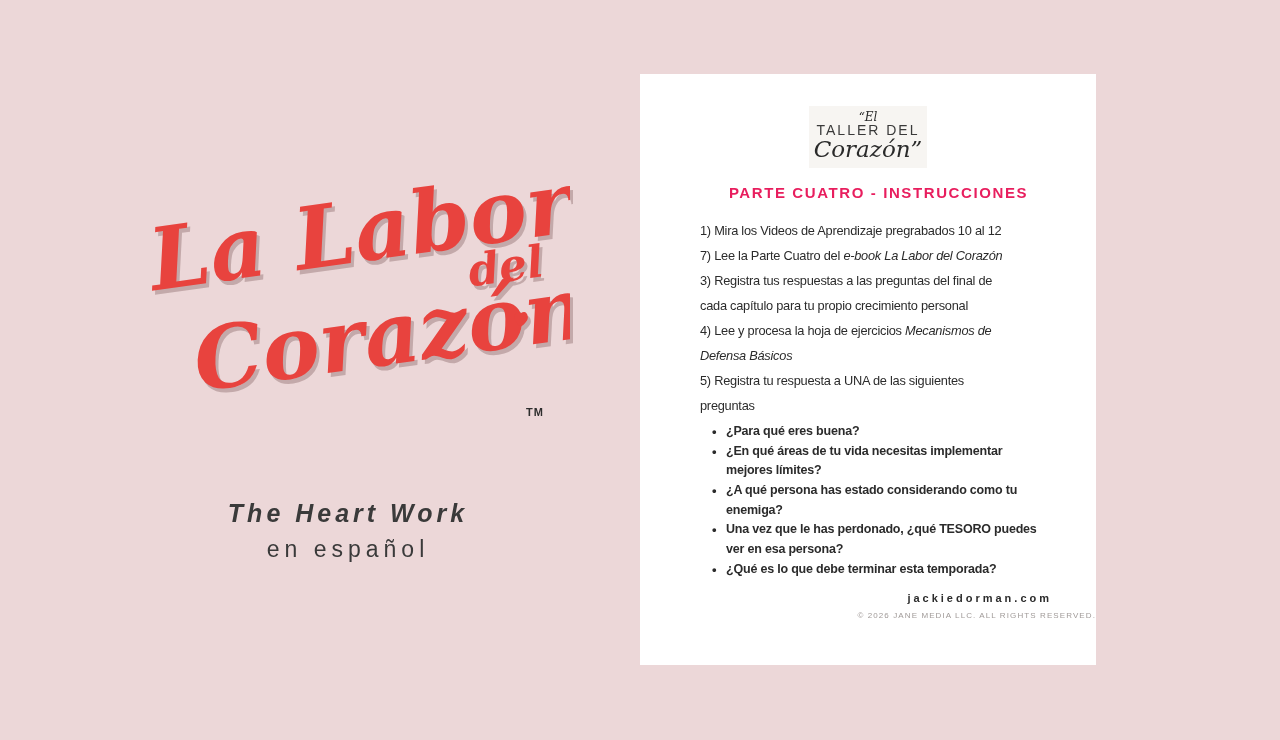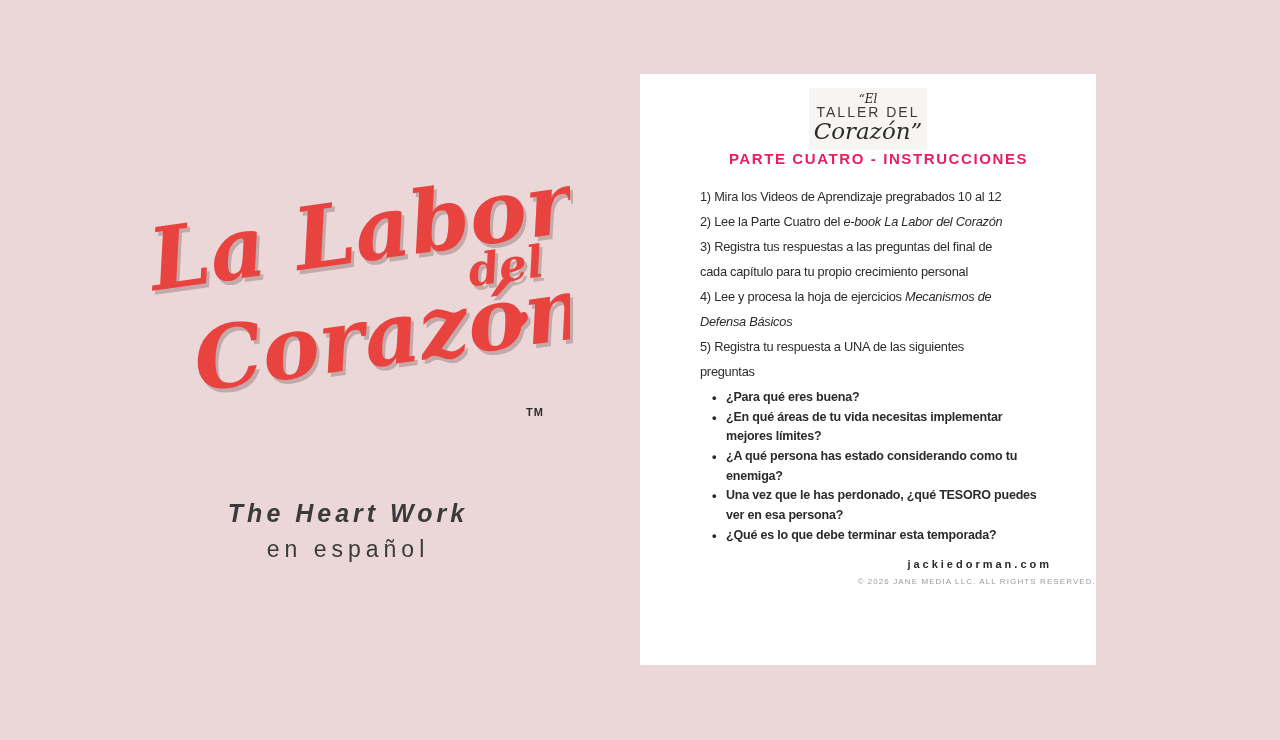--- a/index.html
+++ b/index.html
@@ -32,29 +32,29 @@
   .course-label  { font-size:23px; letter-spacing:7px; }
   .course-title  { font-size:25px; font-weight:bold; font-style:italic; letter-spacing:4px; margin-top:7px; }
   .course-lang   { font-size:23px; letter-spacing:5px; margin-top:8px; }
 
   
   .card {
     position:absolute; left:640px; top:74px; width:456px; height:591px;
     background:#ffffff;
   }
   .card-logo {
-    margin:14px auto 0; width:118px; padding:5px 4px 6px;
+    margin:32px auto 0; width:118px; padding:5px 4px 6px;
     background:#f7f5f2; text-align:center; color:#2a2a2a;
   }
   .card-logo .el      { font-family:"DejaVu Serif", serif; font-style:italic; font-size:12px; line-height:13px; }
   .card-logo .taller  { font-size:14px; letter-spacing:2px; line-height:12px; color:#3a3a3a; }
   .card-logo .corazon { font-family:"DejaVu Serif", serif; font-style:italic; font-size:23px; line-height:26px; }
 
   .card-heading {
-    text-align:center;
+    margin-top:16px; text-align:center;
     font-size:15px; font-weight:bold; letter-spacing:1.6px;
     color:#e81e5e;
     padding-left:21px;
   }
 
   .instructions {
     margin:17px 30px 0 60px;
     color:#2b2b2b;
     font-size:12.8px; font-weight:normal; letter-spacing:-0.25px;
   }
@@ -104,21 +104,21 @@
     <div class="corazon">Corazón”</div>
   </div>
 
   <div class="card-heading">PARTE CUATRO - INSTRUCCIONES</div>
 
   <div class="instructions">
     <div class="line">
       <span>1) Mira los Videos de Aprendizaje pregrabados 10 al 12</span>
     </div>
     <div class="line">
-      <span>2) Lee la </span><span>Parte Cuatro</span><span> del </span><span class="bi">e-book </span><span class="bi">La Labor del Corazón</span>
+      <span>7) Lee la </span><span>Parte Cuatro</span><span> del </span><span class="bi">e-book </span><span class="bi">La Labor del Corazón</span>
     </div>
     <div class="line">
       <span>3) Registra tus respuestas a las preguntas del final de</span>
     </div>
     <div class="line">
       <span>cada capítulo para tu propio crecimiento personal</span>
     </div>
     <div class="line">
       <span>4) Lee y procesa la hoja de ejercicios </span><span class="bi">Mecanismos de</span>
     </div>

